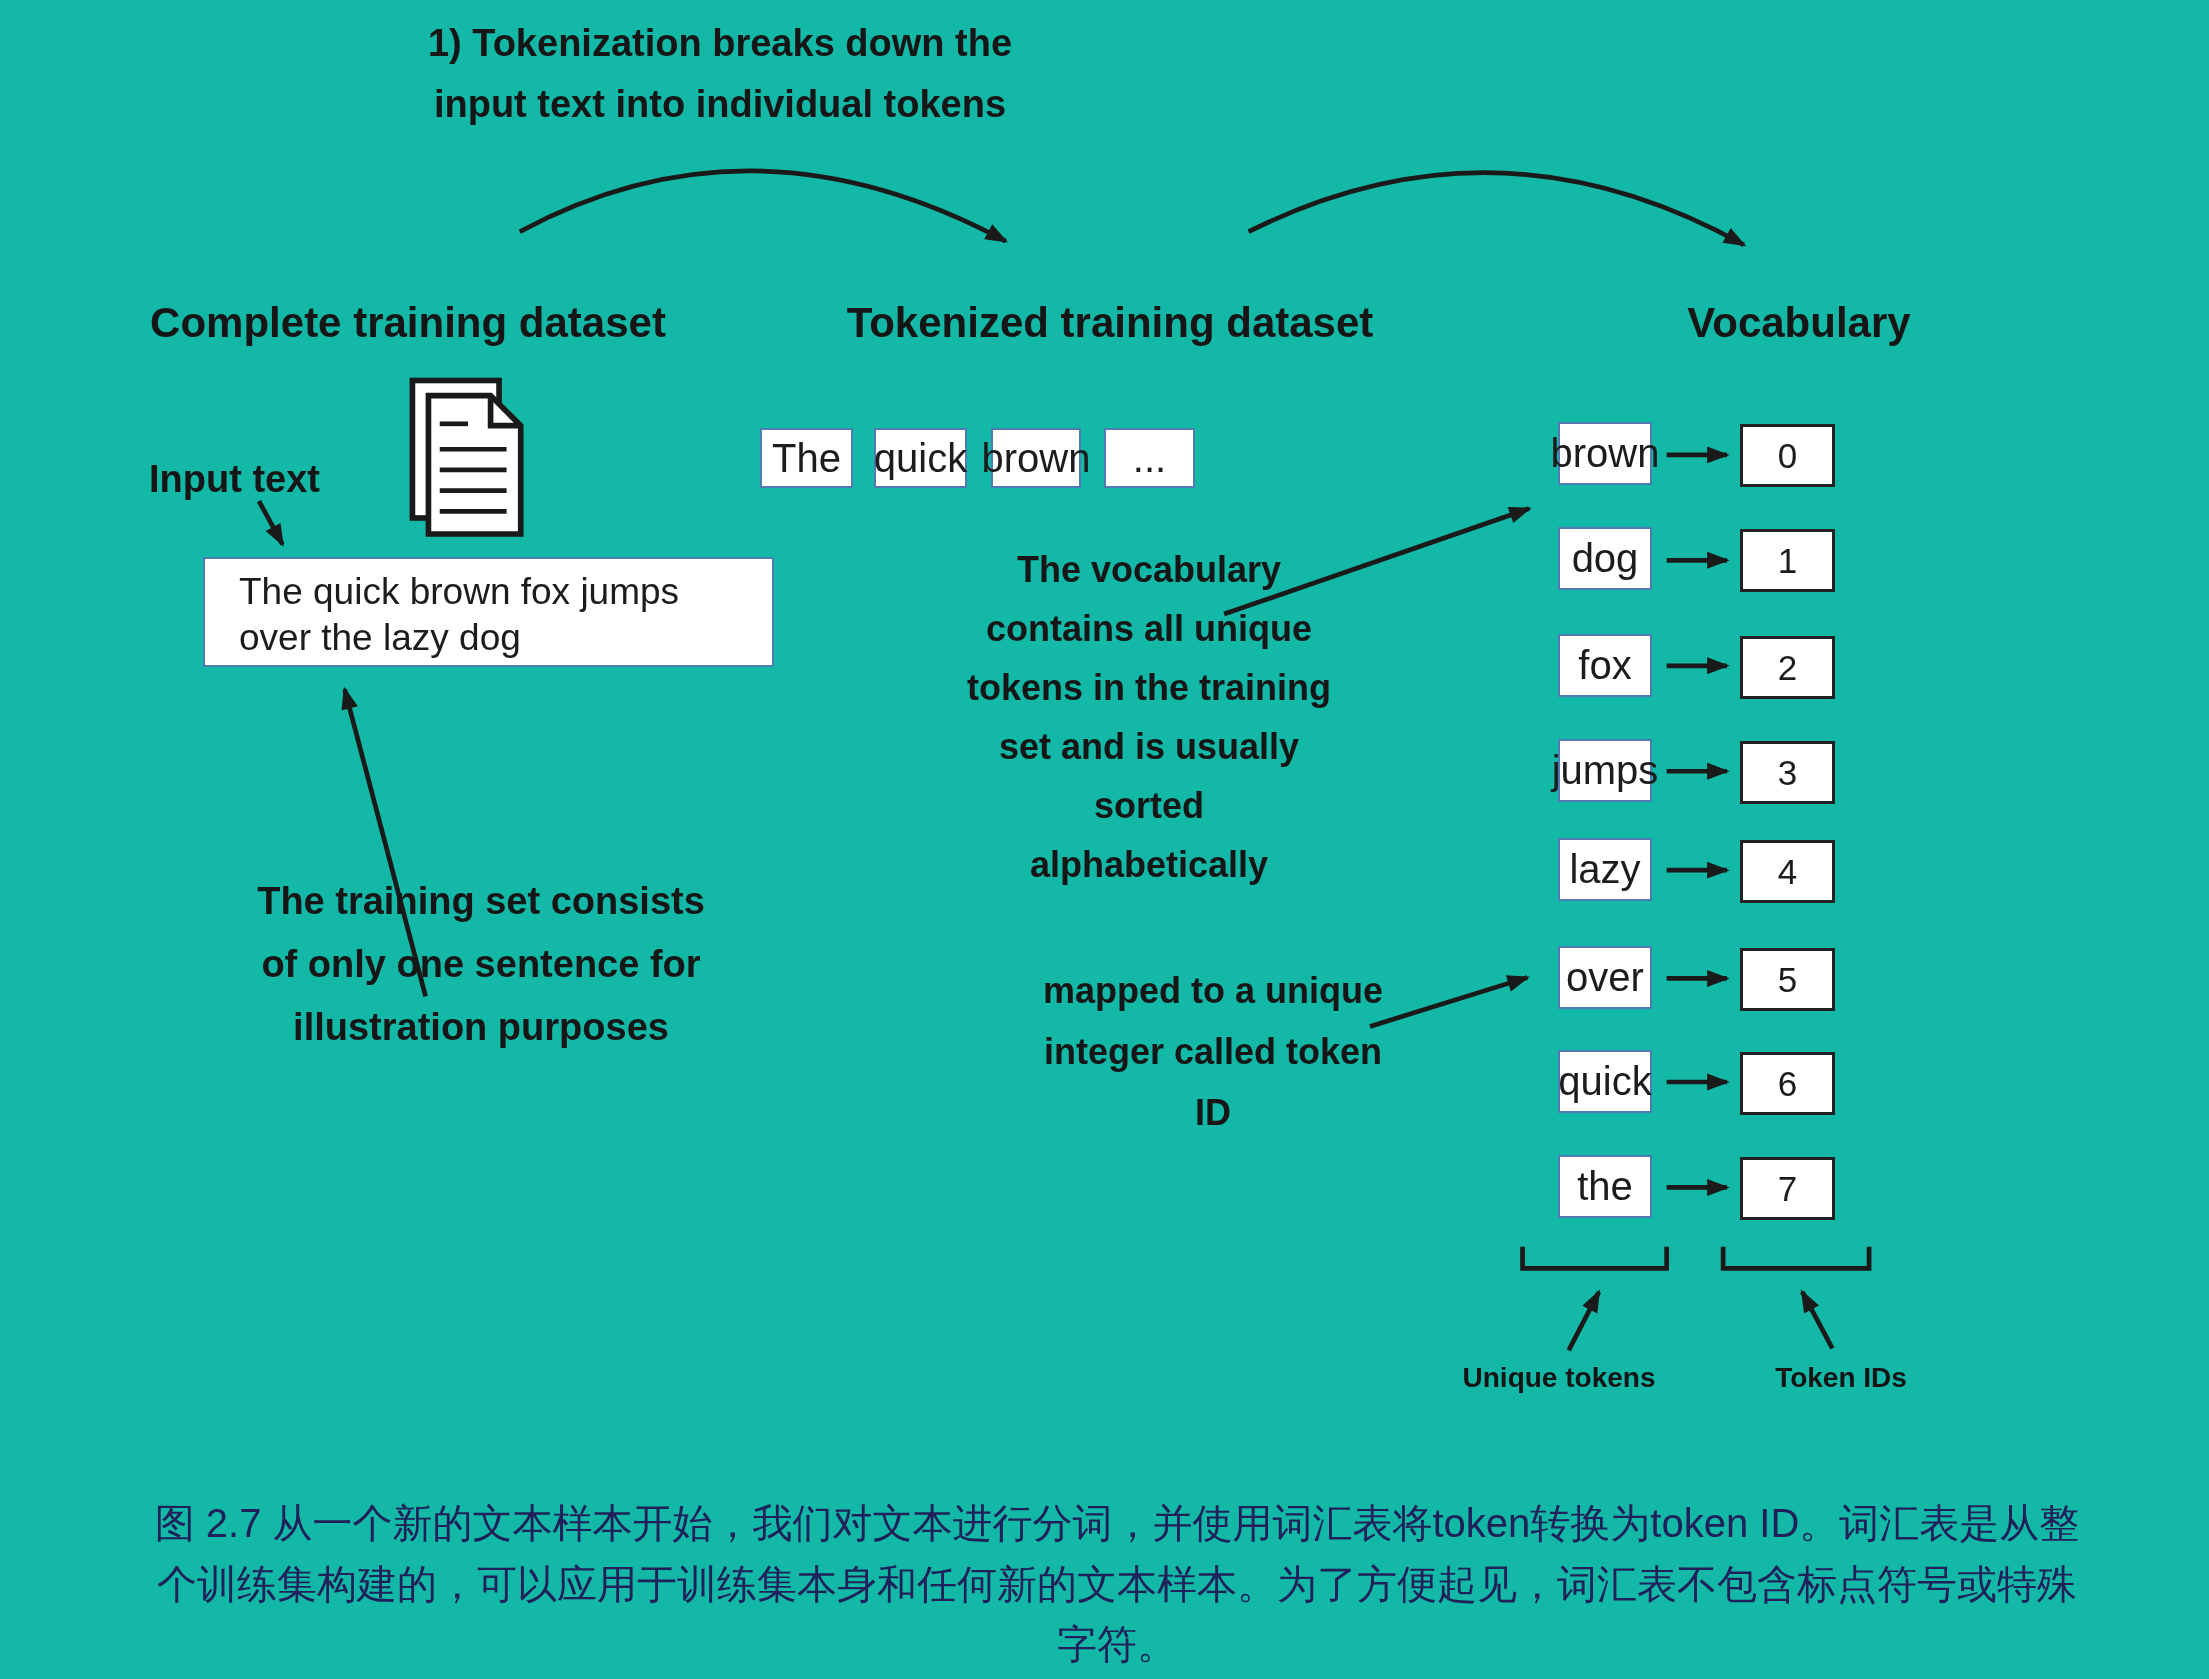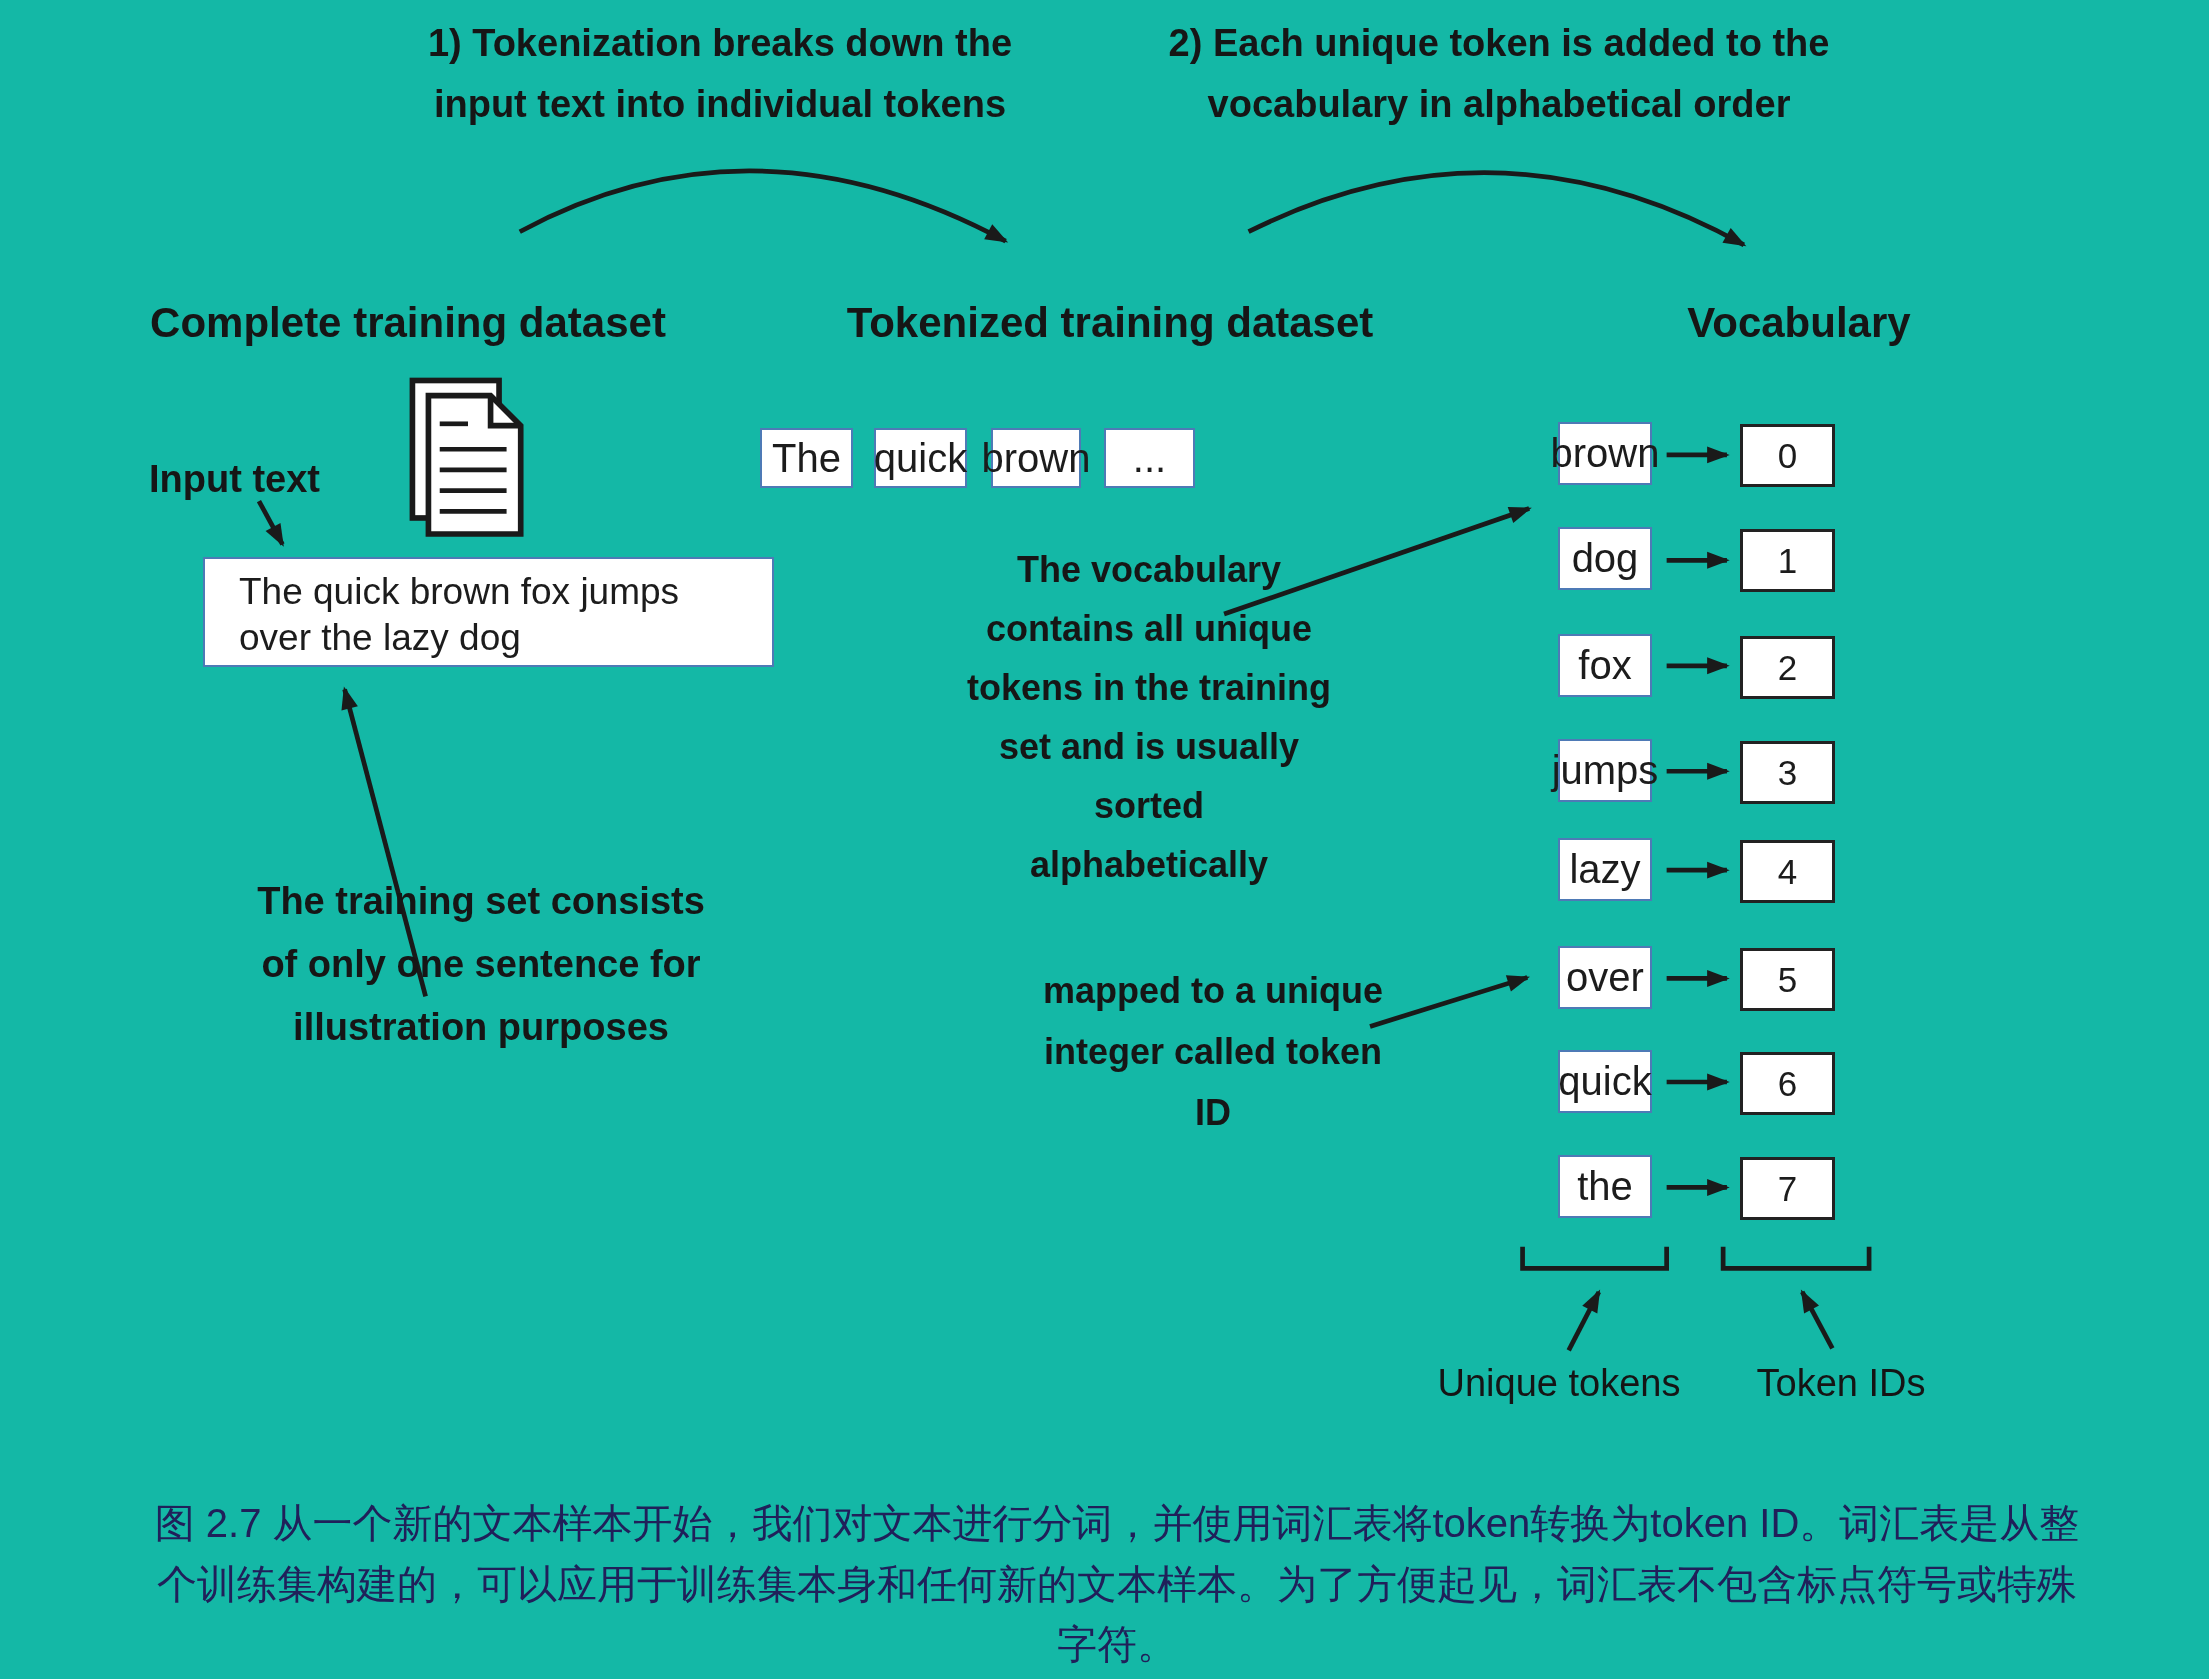--- a/index.html
+++ b/index.html
@@ -30,21 +30,21 @@
     font-size:35px;color:#1c1c1c;
   }
   #input-box{
     left:203px;top:557px;width:533px;height:85px;
     border:2.8px solid #4e7ab6;background:#fff;
     padding:10.4px 0 10.4px 34px;
     font-size:37px;line-height:46px;color:#1c1c1c;text-align:left;
   }
   .vocab-token{left:1558px;width:90px;height:59px;}
   .vocab-id{left:1740px;width:89px;height:57px;}
-  .bracket-label{font-size:38px;font-weight:normal;white-space:nowrap;}
+  .bracket-label{font-size:28px;font-weight:bold;white-space:nowrap;}
   .caption-line{
     position:absolute;left:20px;width:2194px;
     font-size:40px;line-height:60px;
     color:#20205a;text-align:center;white-space:nowrap;
   }
 </style>
 </head>
 <body>
 
 <div id="canvas">
@@ -115,24 +115,20 @@
     </g>
     <g>
       <path d="M1946,1432 L1914,1372" fill="none" stroke="#1a1a1a" stroke-width="5" marker-end="url(#ah)"></path>
     </g>
   </svg>
 
   <div class="abs centered annotation" style="left:720px;top:13px;">
     <div>1) Tokenization breaks down the</div>
     <div>input text into individual tokens</div>
   </div>
-  <div class="abs centered annotation" style="left:1499px;top:13px;">
-    <div>2) Each unique token is added to the</div>
-    <div>vocabulary in alphabetical order</div>
-  </div>
 
   <div class="abs centered col-heading" style="left:408px;top:299px;">Complete training dataset</div>
   <div class="abs centered col-heading" style="left:1110px;top:299px;">Tokenized training dataset</div>
   <div class="abs centered col-heading" style="left:1799px;top:299px;">Vocabulary</div>
 
   <div class="abs note" style="left:149px;top:458px;font-size:38px;">Input text</div>
 
   <div class="abs" id="input-box">
     <div>The quick brown fox jumps</div>
     <div>over the lazy dog</div>

